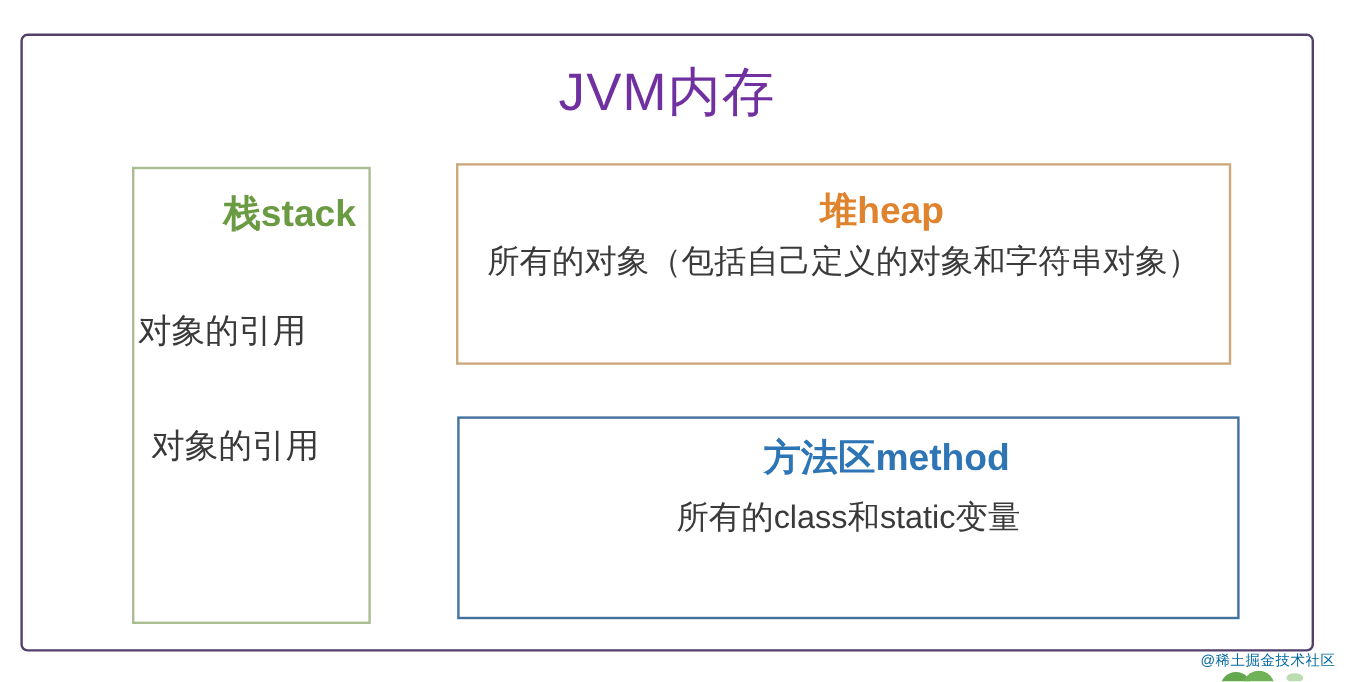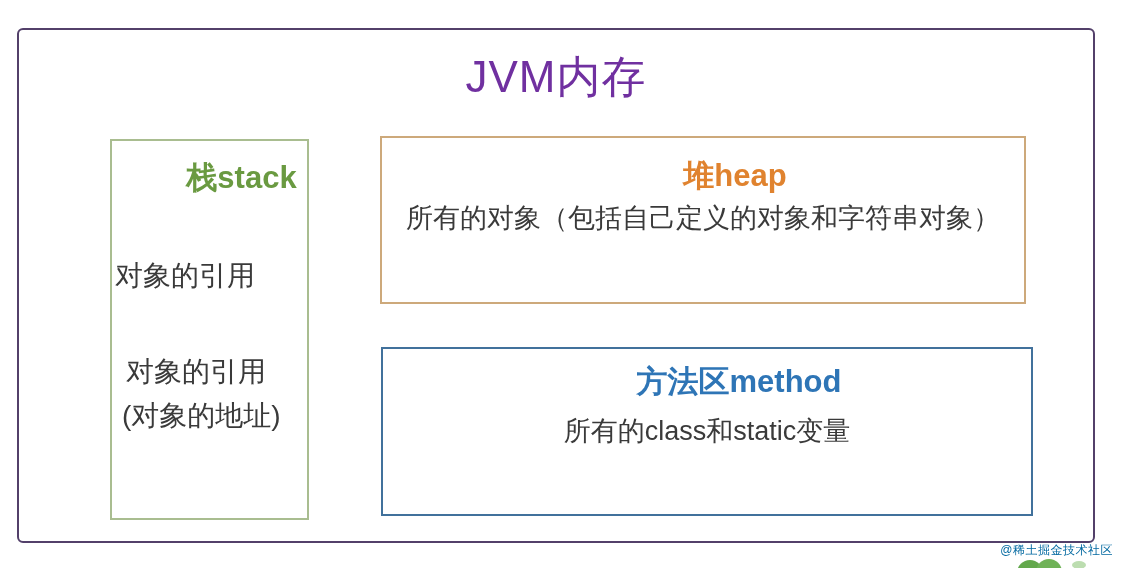--- a/index.html
+++ b/index.html
@@ -154,21 +154,20 @@
 <div class="canvas">
 
   <div class="outer">
 
     <div class="main-title">JVM内存</div>
 
     <div class="box stack-box">
       <div class="box-title stack-title">栈stack</div>
       <div class="stack-item stack-item-1">对象的引用</div>
       <div class="stack-item stack-item-2">对象的引用</div>
-      <div class="stack-item stack-item-3">(对象的地址)</div>
     </div>
 
     <div class="box heap-box">
       <div class="box-title heap-title">堆heap</div>
       <div class="box-body">所有的对象（包括自己定义的对象和字符串对象）</div>
     </div>
 
     <div class="box method-box">
       <div class="box-title method-title">方法区method</div>
       <div class="box-body">所有的class和static变量</div>

